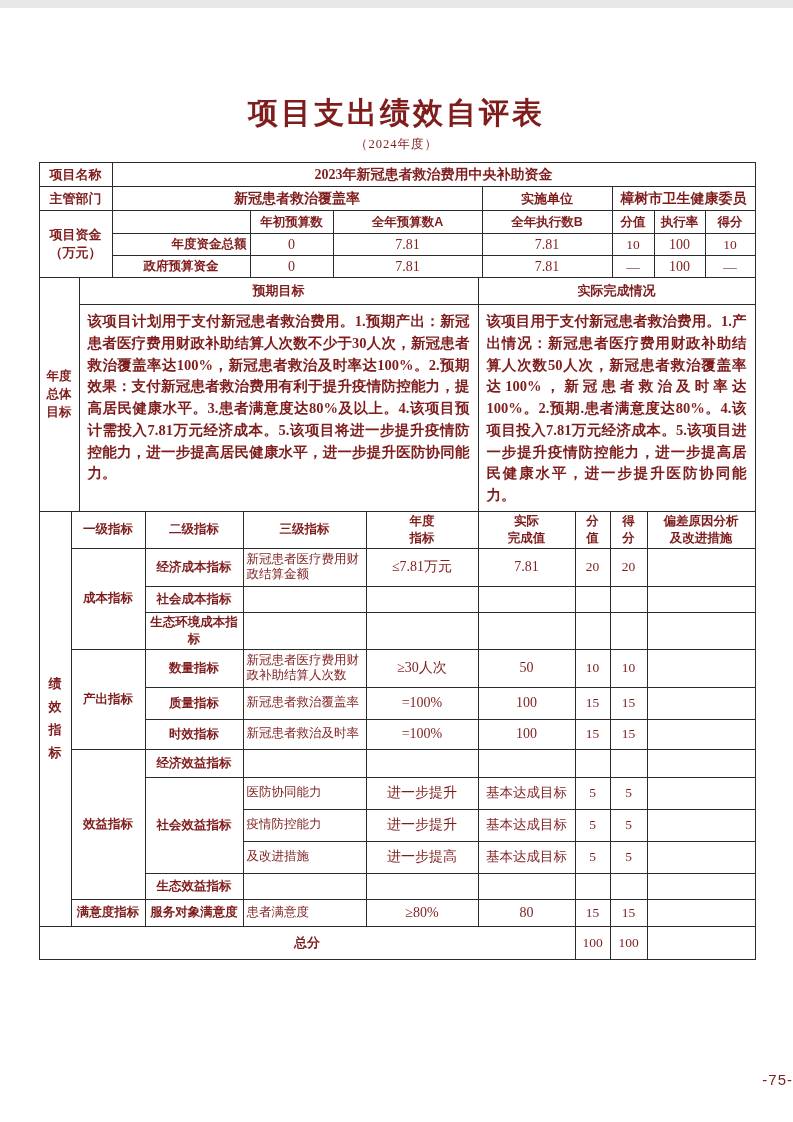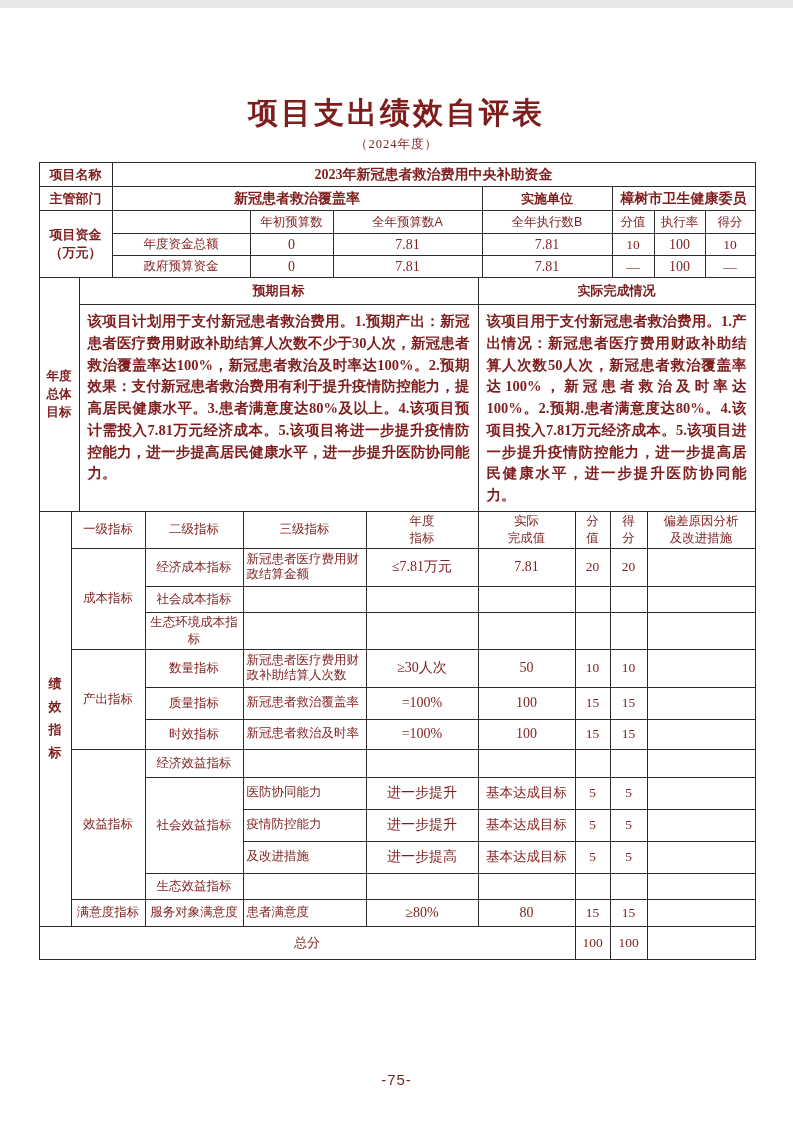--- a/index.html
+++ b/index.html
@@ -13,35 +13,35 @@
     padding-top:88px;text-align:center;font-family:"Liberation Sans","DejaVu Sans",sans-serif;
     font-weight:bold;font-size:30px;letter-spacing:3px;line-height:1.1;
   }
   .subtitle{text-align:center;font-size:12.5px;margin-top:7px;letter-spacing:1px;}
   .tbl-wrap{width:716px;margin:9px auto 0;}
   table{border-collapse:collapse;table-layout:fixed;width:716px;}
   table + table{margin-top:-1px;}
   td{border:1px solid #2b2b2b;padding:1px 3px;vertical-align:middle;
      text-align:center;font-size:13px;overflow:hidden;}
   .lbl{font-family:"Liberation Sans","DejaVu Sans",sans-serif;font-weight:bold;font-size:13px;}
-  .lbl-sm{font-family:"Liberation Sans","DejaVu Sans",sans-serif;font-weight:400;font-size:12.5px;}
+  .lbl-sm{font-family:"Liberation Sans","DejaVu Sans",sans-serif;font-weight:700;font-size:12.5px;}
   .pre{white-space:pre-line;}
   .val-strong{font-weight:bold;font-size:14px;}
   .num{font-size:14px;}
   .goal-text{
     text-align:justify;vertical-align:top;font-weight:bold;font-size:14.5px;
     line-height:1.5;padding:6px 8px 4px 8px;
   }
   .l3{text-align:left;font-size:12.5px;line-height:1.25;}
   .annual{font-size:14px;}
   .actual{font-size:13.5px;font-weight:normal;}
   .sc{font-size:13.5px;}
   .vert{line-height:1.75;font-size:13px;}
   .pagenum{
-    position:absolute;left:0;right:0;top:1063px;text-align:center;
+    position:absolute;left:0;right:0;top:1063px;text-align:right;
     font-size:15px;font-family:"Liberation Sans","DejaVu Sans",sans-serif;letter-spacing:1px;
   }
 </style>
 </head>
 <body>
 
 <div class="page">
 
   <div class="title">项目支出绩效自评表</div>
   <div class="subtitle">（2024年度）</div>
@@ -75,21 +75,21 @@
 （万元）</td>
         <td></td>
         <td class="lbl-sm">年初预算数</td>
         <td class="lbl-sm">全年预算数A</td>
         <td class="lbl-sm">全年执行数B</td>
         <td class="lbl-sm">分值</td>
         <td class="lbl-sm">执行率</td>
         <td class="lbl-sm">得分</td>
       </tr>
       <tr style="height:22px">
-        <td class="lbl-sm" style="text-align:center">年度资金总额</td>
+        <td class="lbl-sm" style="text-align:right">年度资金总额</td>
         <td class="num">0</td>
         <td class="num">7.81</td>
         <td class="num">7.81</td>
         <td class="sc">10</td>
         <td class="num">100</td>
         <td class="sc">10</td>
       </tr>
       <tr style="height:22px">
         <td class="lbl-sm" style="text-align:center">政府预算资金</td>
         <td class="num">0</td>

